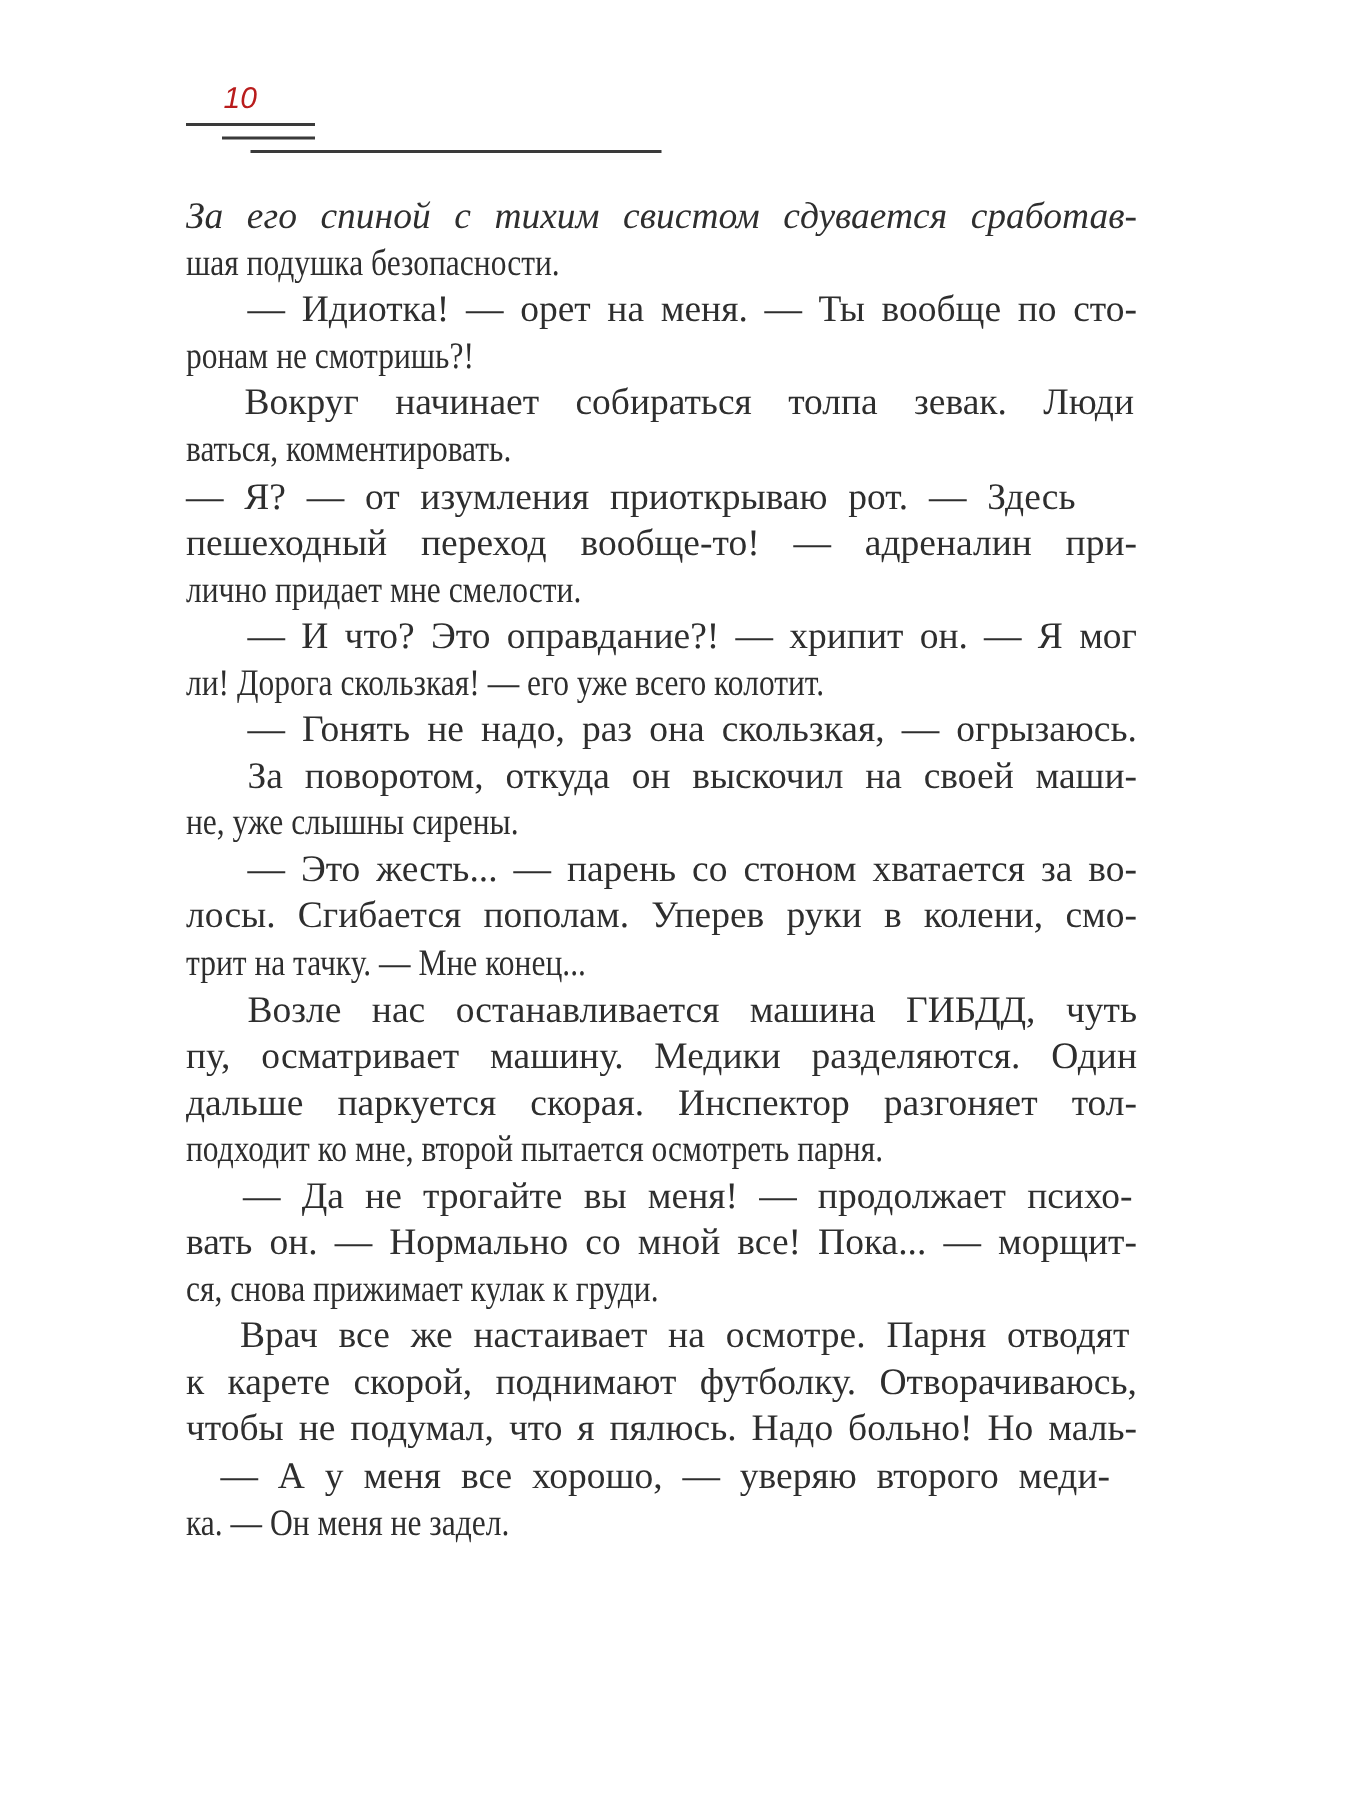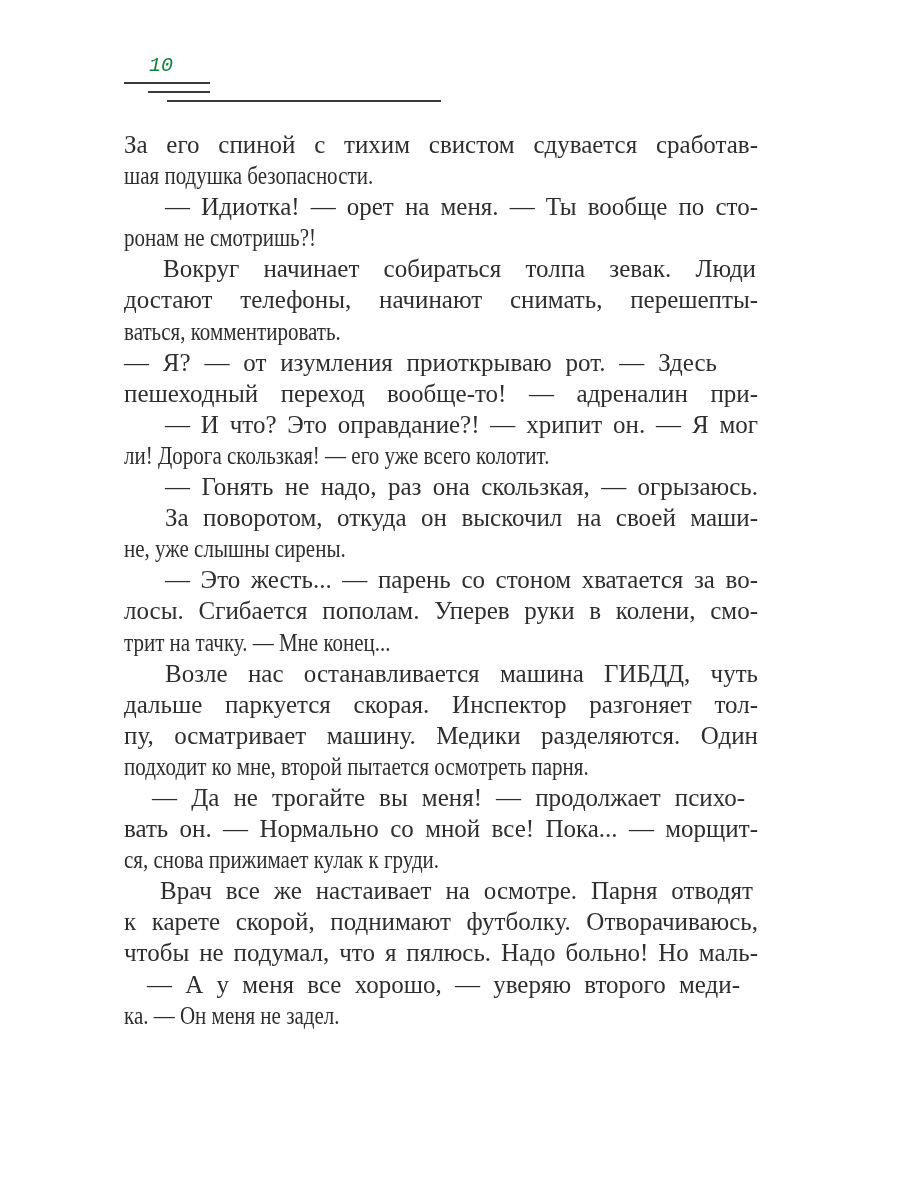--- a/index.html
+++ b/index.html
@@ -16,24 +16,24 @@
   .page {
     position: absolute;
     left: 0; top: 0;
     width: 900px; height: 1200px;
     background: #ffffff;
   }
   .page-number {
     position: absolute;
     left: 149px;
     top: 55px;
-    font-family: Liberation Mono, monospace;
+    font-family: Liberation Sans, sans-serif;
     font-style: italic;
     font-size: 20px;
-    color: #15803d;
+    color: #b91c1c;
     line-height: 22px;
   }
   .rule {
     position: absolute;
     height: 2px;
     background: #3a3a3a;
   }
   .rule-1 { left: 124px; top: 82px; width: 86px; }
   .rule-2 { left: 148px; top: 91px; width: 62px; }
   .rule-3 { left: 167px; top: 100px; width: 274px; }
@@ -75,45 +75,45 @@
 <body>
 
 <div class="page">
   <div class="page-number">10</div>
   <div class="rule rule-1"></div>
   <div class="rule rule-2"></div>
   <div class="rule rule-3"></div>
 
   <div class="text-block" id="text-block">
     <div class="line">
-        <span class="line-inner" style="transform: scaleX(1); width: 634px; display: block; padding-left: 0px;">За его спиной с тихим свистом сдувается сработав-</span>
+        <span class="line-inner" style="transform: scaleX(1); width: 634px; display: block; padding-left: 0px; font-style: italic;">За его спиной с тихим свистом сдувается сработав-</span>
       </div>
     <div class="line last">
         <span class="line-inner" style="transform: scaleX(0.84); width: 754.762px; display: block; padding-left: 0px;">шая подушка безопасности.</span>
       </div>
     <div class="line indent">
         <span class="line-inner" style="transform: scaleX(1); width: 593px; display: block; padding-left: 0px; margin-left: 41px;">— Идиотка! — орет на меня. — Ты вообще по сто-</span>
       </div>
     <div class="line last">
         <span class="line-inner" style="transform: scaleX(0.84); width: 754.762px; display: block; padding-left: 0px;">ронам не смотришь?!</span>
       </div>
     <div class="line indent">
         <span class="line-inner" style="transform: scaleX(1); width: 593px; display: block; padding-left: 0px; margin-left: 39px;">Вокруг начинает собираться толпа зевак. Люди</span>
       </div>
-    <div class="line">
-        <span class="line-inner" style="transform: scaleX(1); width: 634px; display: block; padding-left: 0px;">достают телефоны, начинают снимать, перешепты-</span>
-      </div>
     <div class="line last">
         <span class="line-inner" style="transform: scaleX(0.84); width: 754.762px; display: block; padding-left: 0px;">ваться, комментировать.</span>
       </div>
     <div class="line indent">
         <span class="line-inner" style="transform: scaleX(1); width: 593px; display: block; padding-left: 0px; ">— Я? — от изумления приоткрываю рот. — Здесь</span>
       </div>
     <div class="line">
         <span class="line-inner" style="transform: scaleX(1); width: 634px; display: block; padding-left: 0px;">пешеходный переход вообще-то! — адреналин при-</span>
+      </div>
+    <div class="line last">
+        <span class="line-inner" style="transform: scaleX(0.84); width: 754.762px; display: block; padding-left: 0px;">лично придает мне смелости.</span>
       </div>
     <div class="line indent">
         <span class="line-inner" style="transform: scaleX(1); width: 593px; display: block; padding-left: 0px; margin-left: 41px;">— И что? Это оправдание?! — хрипит он. — Я мог</span>
       </div>
     <div class="line last">
         <span class="line-inner" style="transform: scaleX(0.84); width: 754.762px; display: block; padding-left: 0px;">ли! Дорога скользкая! — его уже всего колотит.</span>
       </div>
     <div class="line indent">
         <span class="line-inner" style="transform: scaleX(1); width: 593px; display: block; padding-left: 0px; margin-left: 41px;">— Гонять не надо, раз она скользкая, — огрызаюсь.</span>
       </div>
@@ -129,30 +129,30 @@
     <div class="line">
         <span class="line-inner" style="transform: scaleX(1); width: 634px; display: block; padding-left: 0px;">лосы. Сгибается пополам. Уперев руки в колени, смо-</span>
       </div>
     <div class="line last">
         <span class="line-inner" style="transform: scaleX(0.84); width: 754.762px; display: block; padding-left: 0px;">трит на тачку. — Мне конец...</span>
       </div>
     <div class="line indent">
         <span class="line-inner" style="transform: scaleX(1); width: 593px; display: block; padding-left: 0px; margin-left: 41px;">Возле нас останавливается машина ГИБДД, чуть</span>
       </div>
     <div class="line">
-        <span class="line-inner" style="transform: scaleX(1); width: 634px; display: block; padding-left: 0px;">дальше паркуется скорая. Инспектор разгоняет тол-</span>
+        <span class="line-inner" style="transform: scaleX(1); width: 634px; display: block; padding-left: 0px;">пу, осматривает машину. Медики разделяются. Один</span>
       </div>
     <div class="line">
-        <span class="line-inner" style="transform: scaleX(1); width: 634px; display: block; padding-left: 0px;">пу, осматривает машину. Медики разделяются. Один</span>
+        <span class="line-inner" style="transform: scaleX(1); width: 634px; display: block; padding-left: 0px;">дальше паркуется скорая. Инспектор разгоняет тол-</span>
       </div>
     <div class="line last">
         <span class="line-inner" style="transform: scaleX(0.84); width: 754.762px; display: block; padding-left: 0px;">подходит ко мне, второй пытается осмотреть парня.</span>
       </div>
     <div class="line indent">
-        <span class="line-inner" style="transform: scaleX(1); width: 593px; display: block; padding-left: 0px; margin-left: 28px;">— Да не трогайте вы меня! — продолжает психо-</span>
+        <span class="line-inner" style="transform: scaleX(1); width: 593px; display: block; padding-left: 0px; margin-left: 38px;">— Да не трогайте вы меня! — продолжает психо-</span>
       </div>
     <div class="line">
         <span class="line-inner" style="transform: scaleX(1); width: 634px; display: block; padding-left: 0px;">вать он. — Нормально со мной все! Пока... — морщит-</span>
       </div>
     <div class="line last">
         <span class="line-inner" style="transform: scaleX(0.84); width: 754.762px; display: block; padding-left: 0px;">ся, снова прижимает кулак к груди.</span>
       </div>
     <div class="line indent">
         <span class="line-inner" style="transform: scaleX(1); width: 593px; display: block; padding-left: 0px; margin-left: 36px;">Врач все же настаивает на осмотре. Парня отводят</span>
       </div>

